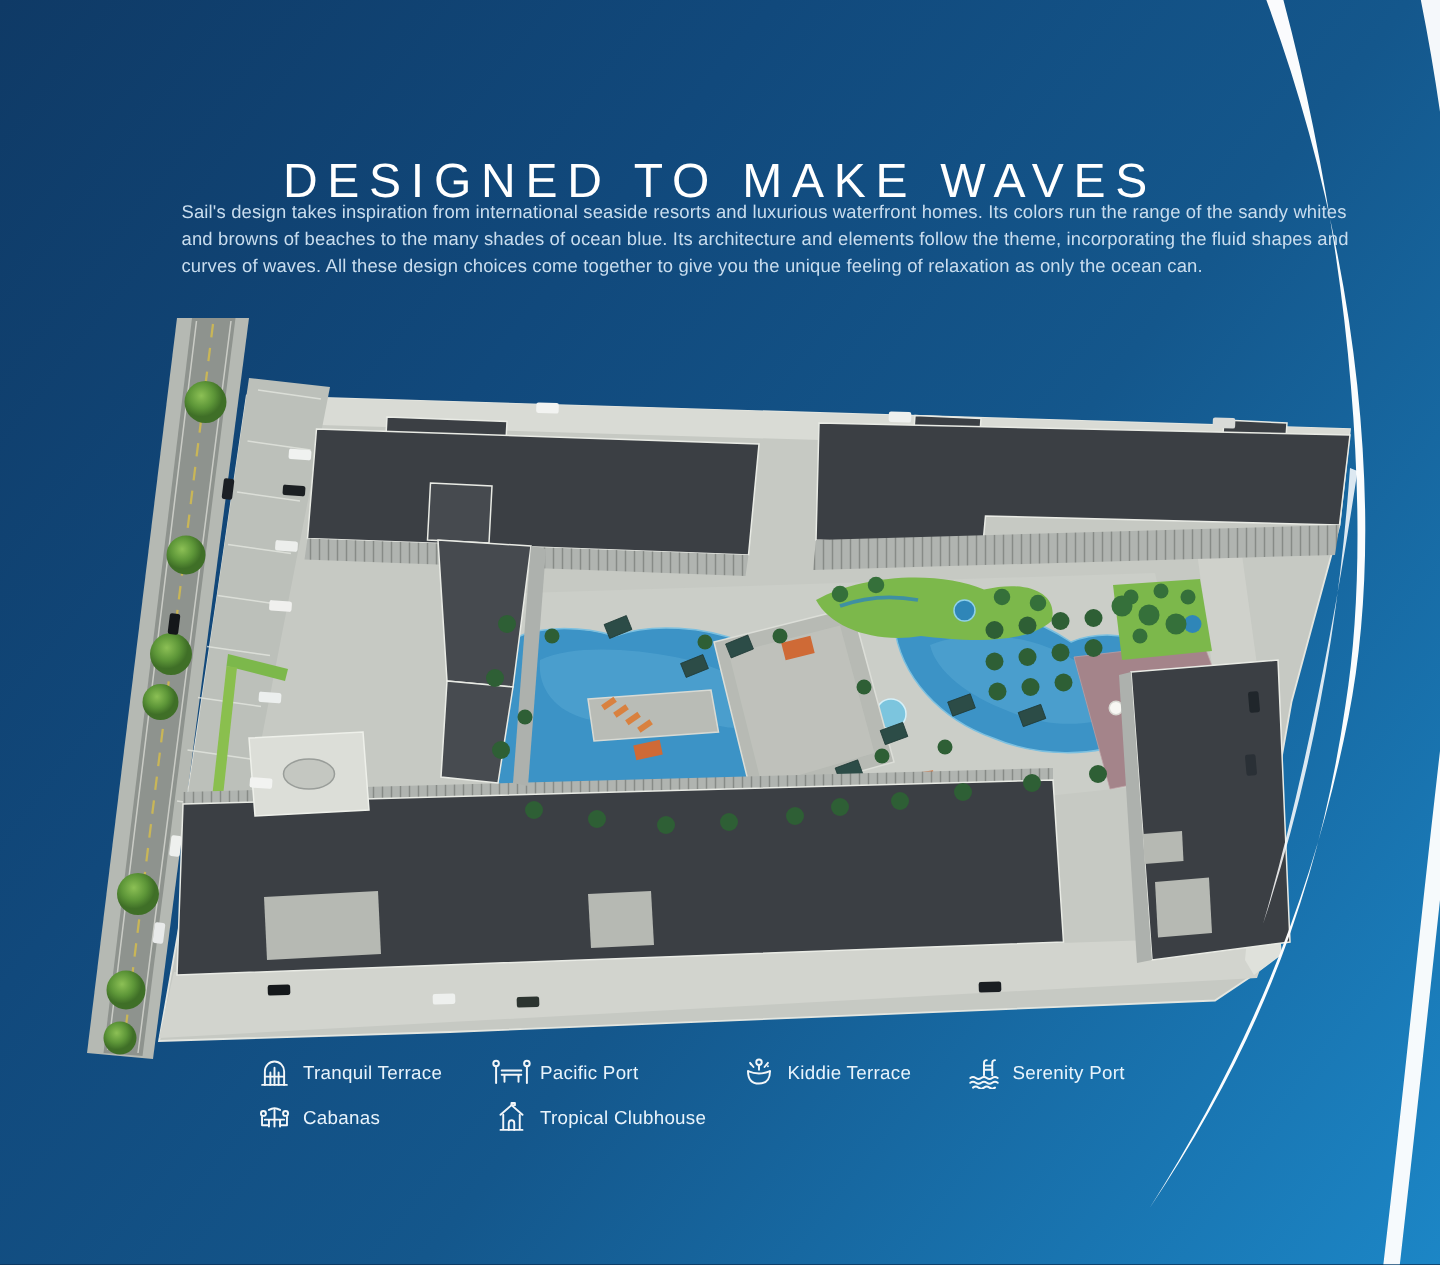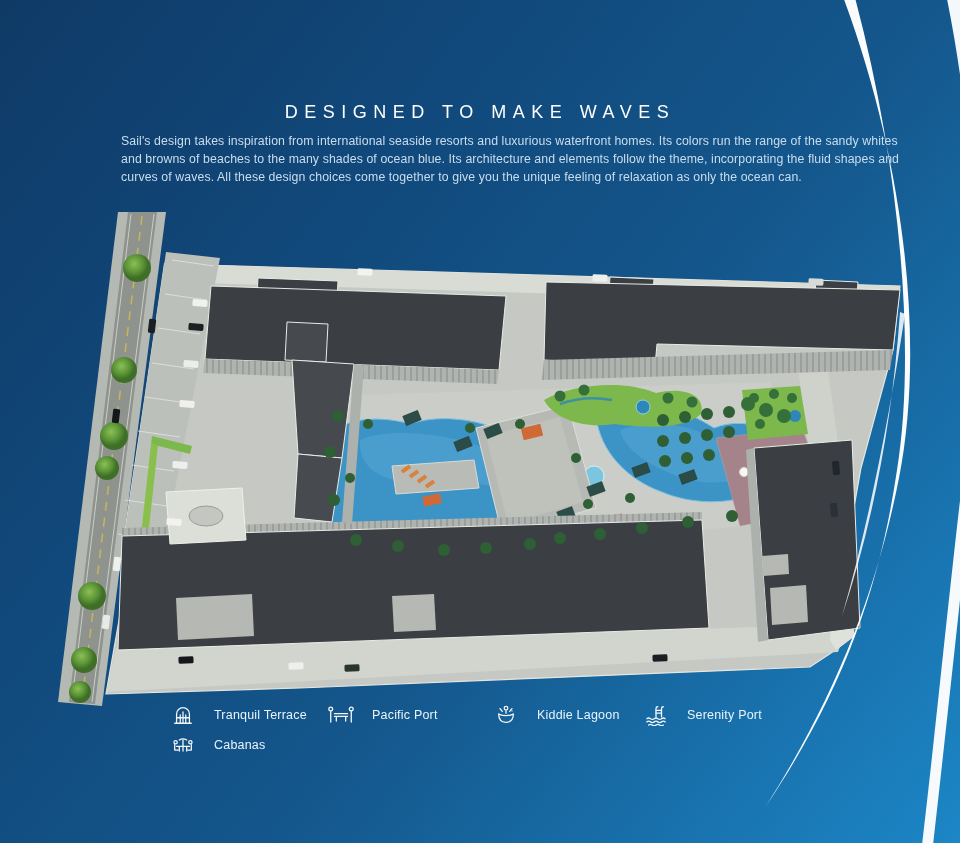--- a/index.html
+++ b/index.html
@@ -5,21 +5,21 @@
   html,body{margin:0;padding:0;background:#0d3258;}
   .stage{
     position:relative;width:960px;height:843px;overflow:hidden;
     font-family:"Liberation Sans",sans-serif;
     background:linear-gradient(128deg,
       var(--c-bg_top,#0f3a66) 0%, #11497c 32%,
       var(--c-bg_mid,#14578c) 58%, var(--c-bg_bottom,#1c86c6) 100%);
   }
   .page-title{
     position:absolute;top:102px;left:0;width:100%;text-align:center;
-    color:var(--c-text,#ffffff);font-size:18px;font-weight:500;
+    color:var(--c-text,#ffffff);font-size:32px;font-weight:500;
     letter-spacing:6.5px;white-space:nowrap;
   }
   .page-desc{
     position:absolute;top:132px;left:50%;transform:translateX(-50%);
     width:792px;text-align:left;color:var(--c-paragraph,#c9ddee);
     font-size:12.3px;line-height:1.48;letter-spacing:.1px;margin-left:37px;
   }
   .plan-svg,.swoosh-svg{position:absolute;inset:0;width:960px;height:843px;}
   .swoosh-svg{pointer-events:none;}
 
@@ -39,21 +39,21 @@
   .orange{fill:var(--c-orange,#cf6a36);}
   .mauve{fill:var(--c-sun_deck,#a4848a);stroke:#bda0a5;stroke-width:.5;}
   .teal{fill:#2c4c47;stroke:#1f3a36;stroke-width:.5;}
   .deck{fill:#b7bab4;stroke:#dcded8;stroke-width:1;}
 
   .legend{
     position:absolute;left:168px;top:700px;width:662px;
     display:grid;grid-template-columns:158px 165px 150px 189px;
     grid-auto-rows:30px;align-items:center;
   }
-  .legend-item{display:flex;align-items:center;gap:16px;}
+  .legend-item{display:flex;align-items:center;gap:4px;}
   .legend-icon{width:30px;display:flex;justify-content:center;flex:0 0 30px;}
   .legend-icon svg{stroke:#fff;fill:none;stroke-width:1.4;stroke-linecap:round;stroke-linejoin:round;opacity:.95;}
   .legend-label{color:#e9f4fc;font-size:12.5px;letter-spacing:.2px;white-space:nowrap;}
 </style>
 </head>
 <body>
 
 <div class="stage">
 
   <svg class="plan-svg" viewBox="0 0 960 843">
@@ -286,21 +286,21 @@
       <span class="legend-icon">
         <svg width="22" height="22" viewBox="0 0 24 24">
           <circle cx="12" cy="4.5" r="2"></circle>
           <path d="M8,8 L5.5,5 M16,8 L18.5,5 M12,7 V10"></path>
           <path d="M4,11 C4,18 8,20 12,20 C16,20 20,18 20,11"></path>
           <path d="M4,11 Q12,14.5 20,11"></path>
           <circle cx="6" cy="6" r=".7" fill="#fff" stroke="none"></circle>
             <circle cx="18.5" cy="7.5" r=".7" fill="#fff" stroke="none"></circle>
         </svg>
       </span>
-      <span class="legend-label">Kiddie Lagoon</span>
+      <span class="legend-label">Kiddie Terrace</span>
     </div>
 
     <div class="legend-item">
       <span class="legend-icon">
         <svg width="24" height="22" viewBox="0 0 26 24">
           <path d="M15,3 C13.5,3 13,4 13,5 V14 M21,3 C19.5,3 19,4 19,5 V14"></path>
           <path d="M13,7 H19 M13,10 H19"></path>
           <path d="M3,16 Q5,14.5 7,16 T11,16 T15,16 T19,16 T23,16"></path>
           <path d="M3,19.5 Q5,18 7,19.5 T11,19.5 T15,19.5 T19,19.5 T23,19.5"></path>
           <path d="M5,23 Q7,21.5 9,23 T13,23 T17,23 T21,23"></path>
@@ -317,15 +317,26 @@
           <circle cx="5" cy="7.5" r="1.8"></circle>
             <circle cx="21" cy="7.5" r="1.8"></circle>
           <path d="M4,10 V16 H8 M22,10 V16 H18"></path>
           <path d="M13,5 V17 M6,12 H20 M9,12 V17 M17,12 V17"></path>
           <path d="M9,5 Q13,2.5 17,5"></path>
         </svg>
       </span>
       <span class="legend-label">Cabanas</span>
     </div>
 
+    <div class="legend-item">
+      <span class="legend-icon">
+        <svg width="22" height="22" viewBox="0 0 24 24">
+          <path d="M4,10 L12,3 L20,10"></path>
+          <path d="M6,10 V21 H18 V10 M4,21 H20"></path>
+          <path d="M10,21 V16 A2,2 0 0 1 14,16 V21"></path>
+          <path d="M12,3 V1.5 h2.5 v1.5 h-2.5"></path>
+        </svg>
+      </span>
+      <span class="legend-label">Tropical Clubhouse</span>
+    </div>
 
   </div>
 </div>
 
 </body></html>

